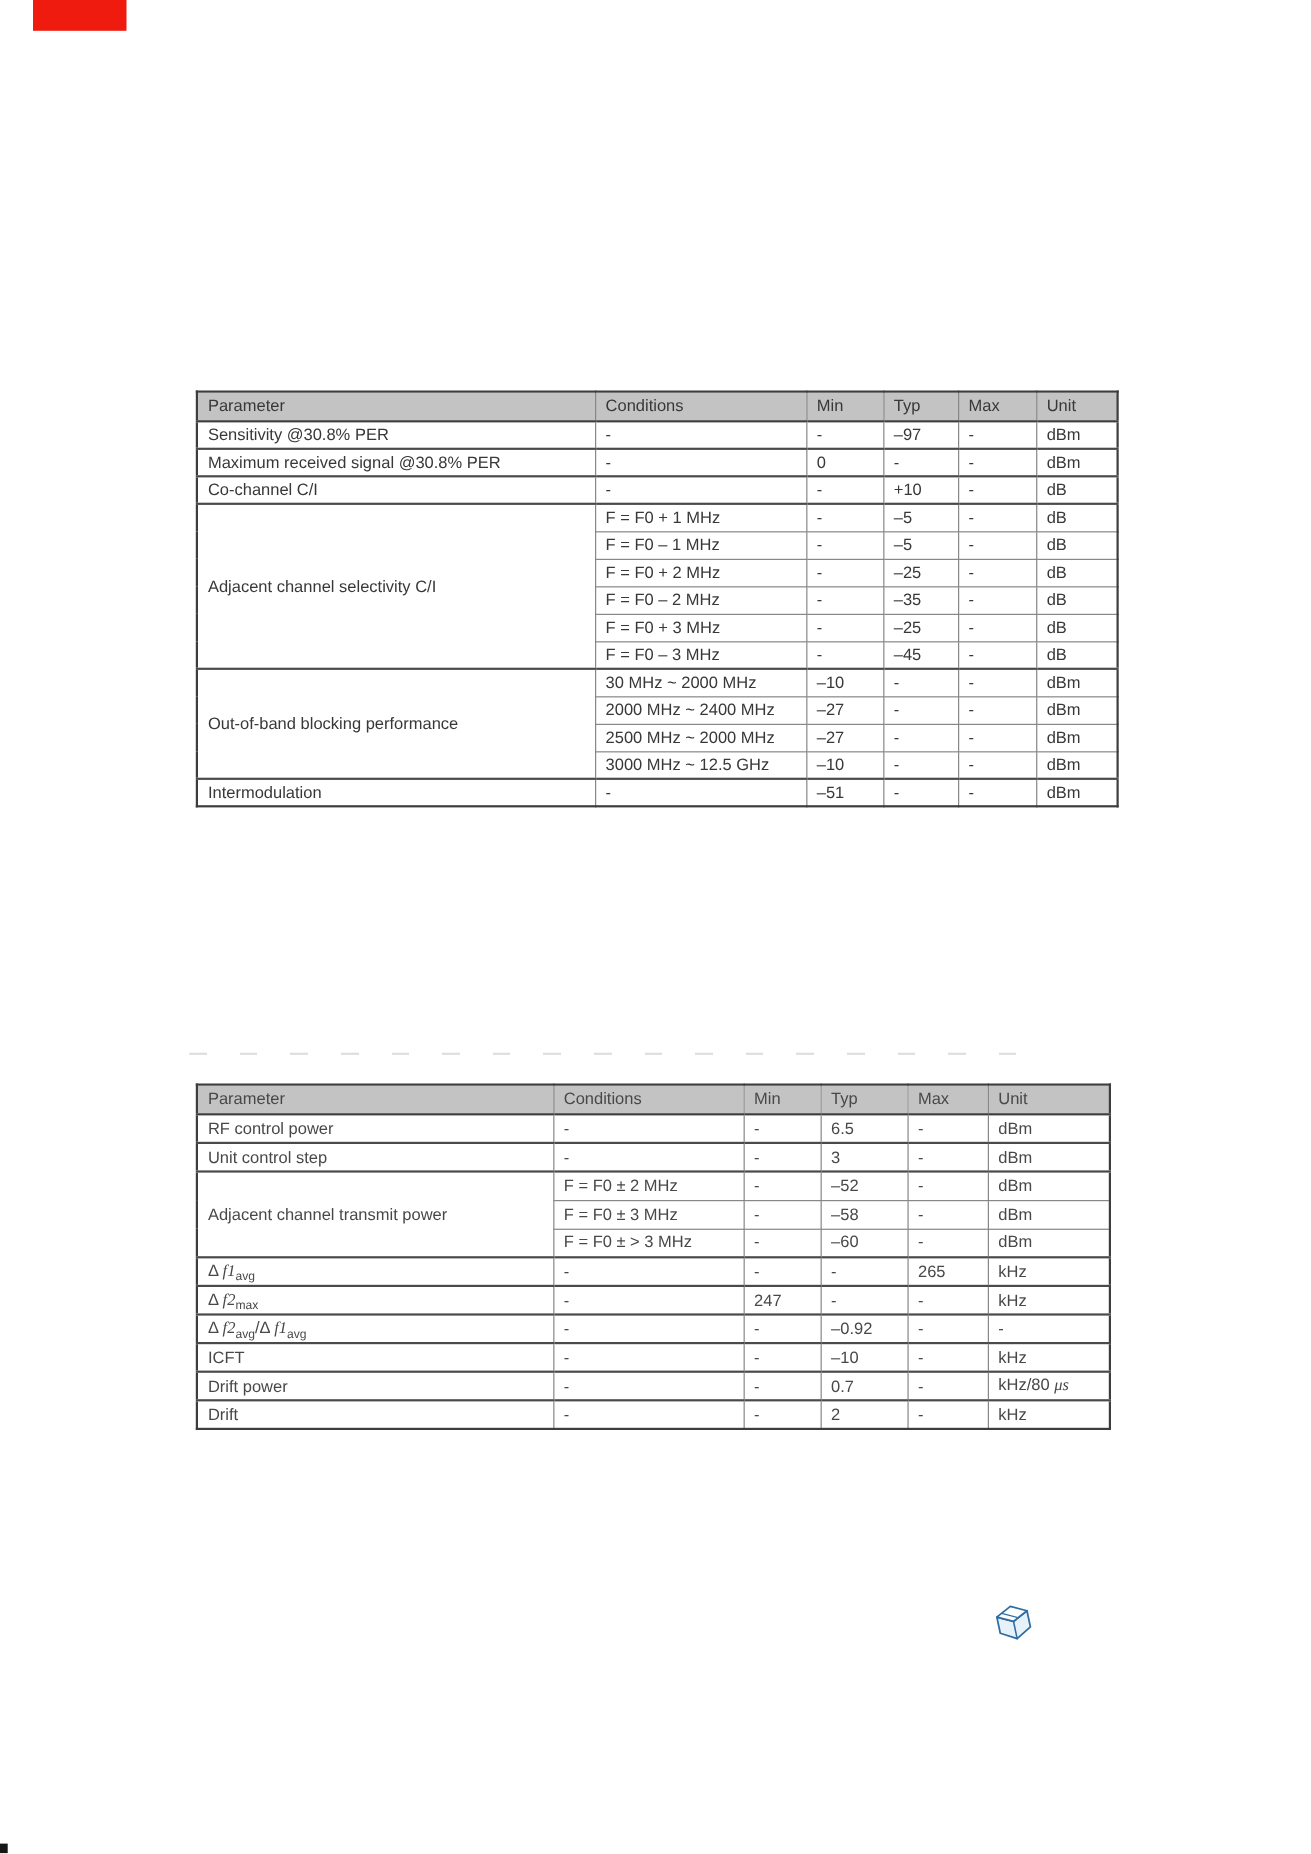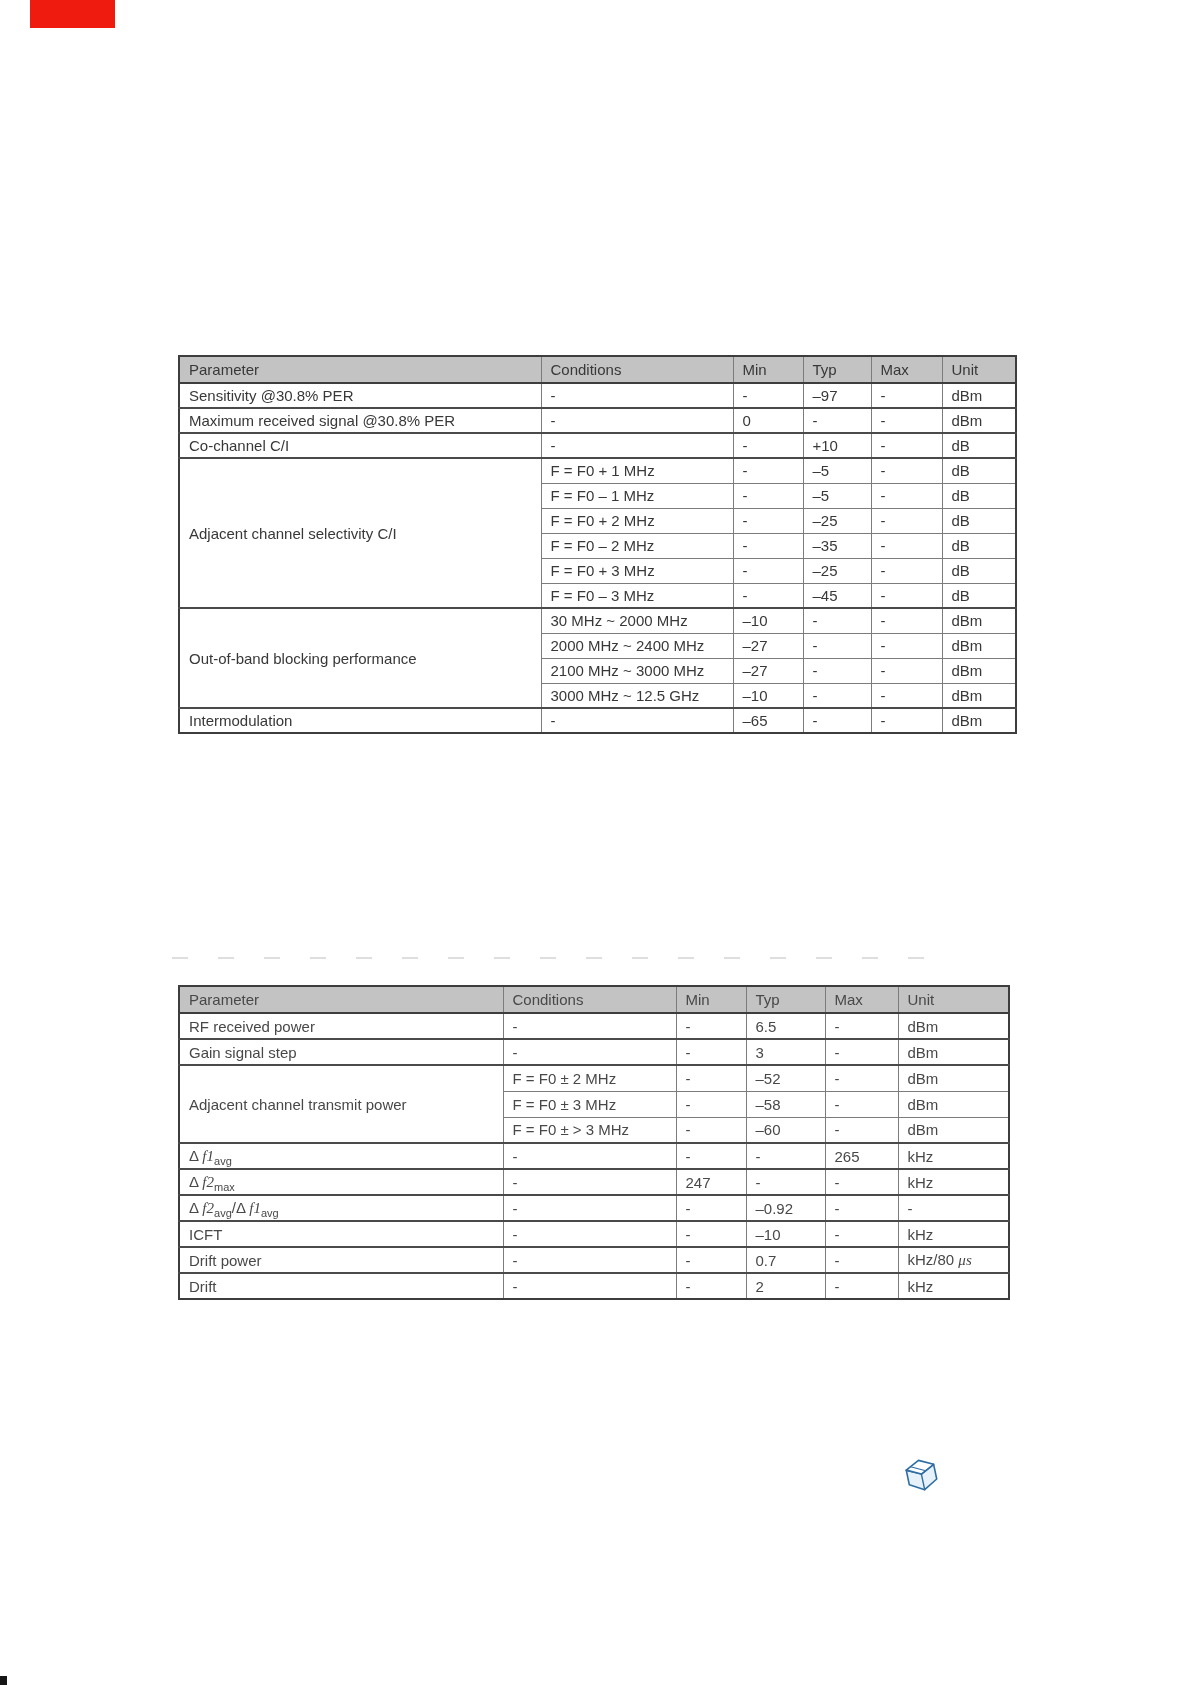--- a/index.html
+++ b/index.html
@@ -153,37 +153,37 @@
           <td>dBm</td>
         </tr>
         <tr>
           <td>2000 MHz ~ 2400 MHz</td>
           <td>–27</td>
           <td>-</td>
           <td>-</td>
           <td>dBm</td>
         </tr>
         <tr>
-          <td>2100 MHz ~ 3000 MHz</td>
+          <td>2500 MHz ~ 2000 MHz</td>
           <td>–27</td>
           <td>-</td>
           <td>-</td>
           <td>dBm</td>
         </tr>
         <tr>
           <td>3000 MHz ~ 12.5 GHz</td>
           <td>–10</td>
           <td>-</td>
           <td>-</td>
           <td>dBm</td>
         </tr>
         <tr class="group-start">
           <td class="param" rowspan="1">Intermodulation</td>
           <td>-</td>
-          <td>–65</td>
+          <td>–51</td>
           <td>-</td>
           <td>-</td>
           <td>dBm</td>
         </tr>
       </tbody>
   </table>
 
   <div class="scan-line"></div>
 
   <table class="spec t2">
@@ -200,29 +200,29 @@
           <th style="background: rgb(195, 195, 195);">Parameter</th>
           <th style="background: rgb(195, 195, 195);">Conditions</th>
           <th style="background: rgb(195, 195, 195);">Min</th>
           <th style="background: rgb(195, 195, 195);">Typ</th>
           <th style="background: rgb(195, 195, 195);">Max</th>
           <th style="background: rgb(195, 195, 195);">Unit</th>
         </tr>
       </thead>
     <tbody>
         <tr class="group-start">
-          <td class="param" rowspan="1">RF received power</td>
+          <td class="param" rowspan="1">RF control power</td>
           <td>-</td>
           <td>-</td>
           <td>6.5</td>
           <td>-</td>
           <td>dBm</td>
         </tr>
         <tr class="group-start">
-          <td class="param" rowspan="1">Gain signal step</td>
+          <td class="param" rowspan="1">Unit control step</td>
           <td>-</td>
           <td>-</td>
           <td>3</td>
           <td>-</td>
           <td>dBm</td>
         </tr>
         <tr class="group-start">
           <td class="param" rowspan="3">Adjacent channel transmit power</td>
           <td>F = F0 ± 2 MHz</td>
           <td>-</td>

